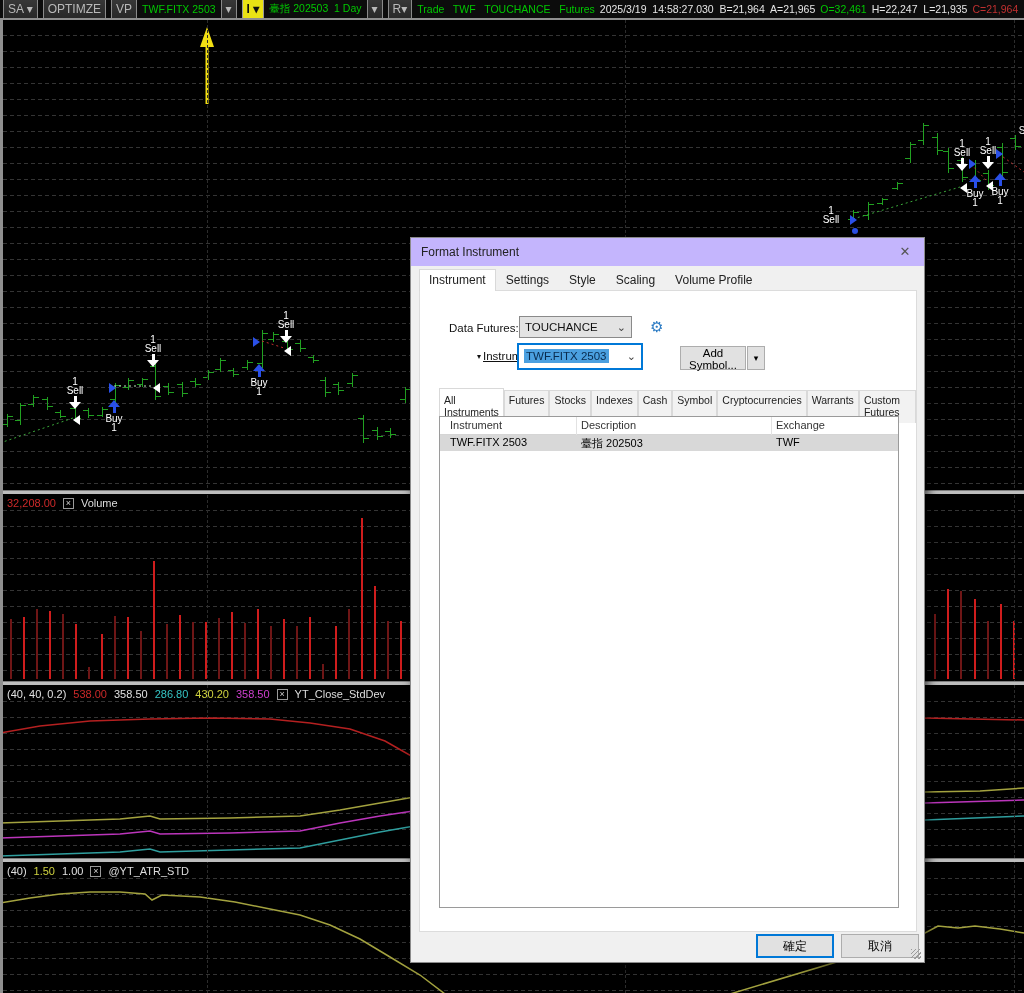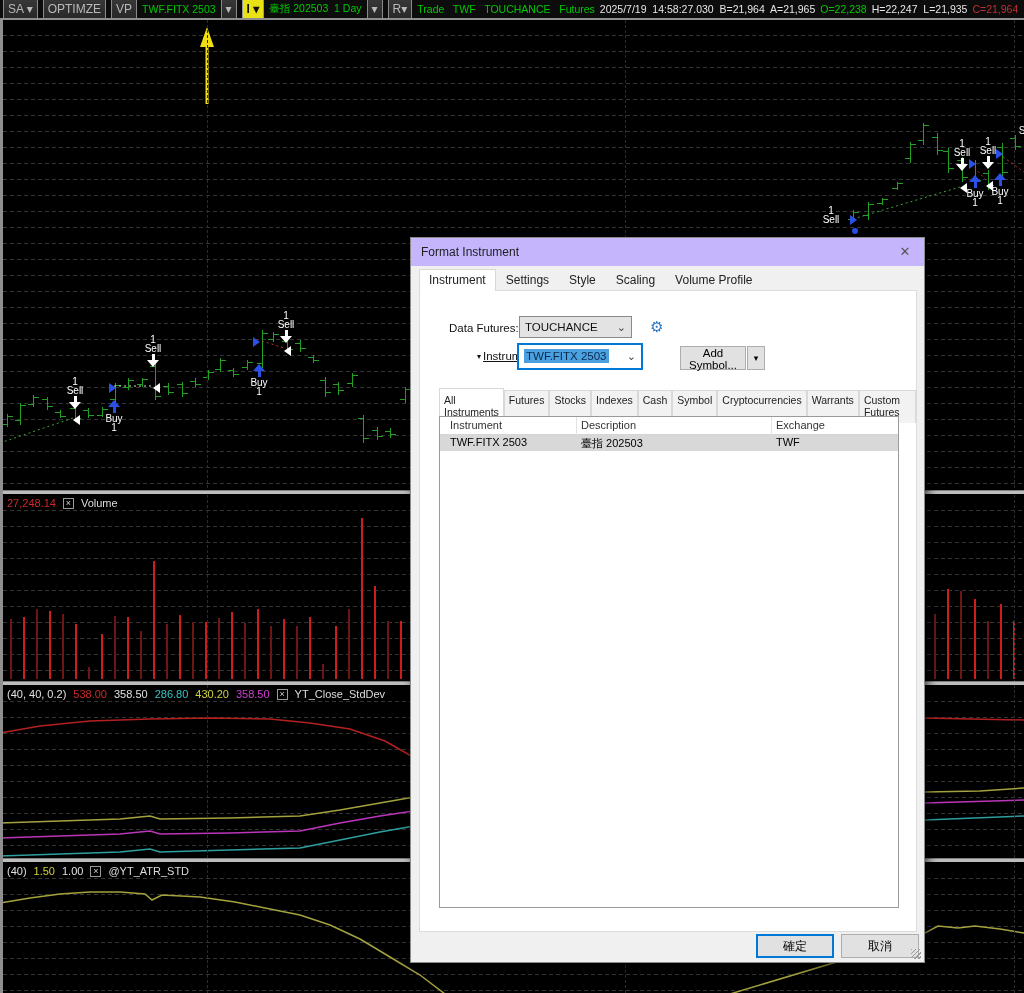--- a/index.html
+++ b/index.html
@@ -100,22 +100,22 @@
       <span class="tb-btn">SA ▾</span>
       <span class="tb-btn">OPTIMZE</span>
       <span class="tb-btn">VP</span>
       <span class="tb-green tb-seg">TWF.FITX 2503</span>
       <span class="tb-btn">▾</span>
       <span class="tb-btn yellow">I ▾</span>
       <span class="tb-green tb-seg">臺指 202503  1 Day</span>
       <span class="tb-btn">▾</span>
       <span class="tb-btn">R▾</span>
       <span class="tb-green tb-seg">Trade   TWF   TOUCHANCE   Futures</span>
-      <span class="tb-seg" style="color: rgb(230, 230, 230);">2025/7/19  14:58:27.030  B=21,964  A=21,965</span>
-      <span class="tb-seg" style="color: rgb(0, 200, 0);">O=22,238</span>
+      <span class="tb-seg" style="color: rgb(230, 230, 230);">2025/3/19  14:58:27.030  B=21,964  A=21,965</span>
+      <span class="tb-seg" style="color: rgb(0, 200, 0);">O=32,461</span>
       <span class="tb-seg" style="color: rgb(230, 230, 230);">H=22,247  L=21,935</span>
       <span class="tb-seg" style="color: rgb(192, 48, 48);">C=21,964  Last=21,964  -263  -1.18%</span>
     </div>
   <div class="chart-frame-top"></div>
   <div class="chart-frame-left"></div>
 
   <div class="pane" id="main-pane" style="top:20px; height:470px;">
       <div class="cl" style="left: 7px; top: 394px; height: 13px;"></div>
       <div class="ct" style="left: 2px; top: 404px;"></div>
       <div class="ct" style="left: 8px; top: 396px;"></div>
@@ -315,21 +315,21 @@
       <div class="tri-left" style="left: 73px; top: 395px;"></div>
       <div class="tri-left" style="left: 153px; top: 363px;"></div>
       <div class="tri-left" style="left: 284px; top: 326px;"></div>
       <div class="tri-left" style="left: 960px; top: 163px;"></div>
       <div class="tri-left" style="left: 986px; top: 161px;"></div>
       <div class="bdot" style="left: 852px; top: 208px;"></div>
       <div class="mk-label" style="left: 1016px; top: 106px; width: 12px;">S</div>
     </div>
   <div class="sep" style="top:490px;"></div>
   <div class="pane" id="volume-pane" style="top:495px; height:186px;">
-    <div class="pane-header" id="volume-header"><span style="color: rgb(204, 41, 41);">27,248.14</span><span class="cbx">×</span><span style="color: rgb(221, 221, 221);">Volume</span></div>
+    <div class="pane-header" id="volume-header"><span style="color: rgb(204, 41, 41);">32,208.00</span><span class="cbx">×</span><span style="color: rgb(221, 221, 221);">Volume</span></div>
   <div class="vb" style="left: 10px; height: 60px; background: rgb(110, 22, 22);"></div>
       <div class="vb" style="left: 23px; height: 62px; background: rgb(207, 29, 29);"></div>
       <div class="vb" style="left: 36px; height: 70px; background: rgb(110, 22, 22);"></div>
       <div class="vb" style="left: 49px; height: 68px; background: rgb(207, 29, 29);"></div>
       <div class="vb" style="left: 62px; height: 65px; background: rgb(110, 22, 22);"></div>
       <div class="vb" style="left: 75px; height: 55px; background: rgb(207, 29, 29);"></div>
       <div class="vb" style="left: 88px; height: 12px; background: rgb(110, 22, 22);"></div>
       <div class="vb" style="left: 101px; height: 45px; background: rgb(207, 29, 29);"></div>
       <div class="vb" style="left: 114px; height: 63px; background: rgb(110, 22, 22);"></div>
       <div class="vb" style="left: 127px; height: 62px; background: rgb(207, 29, 29);"></div>

